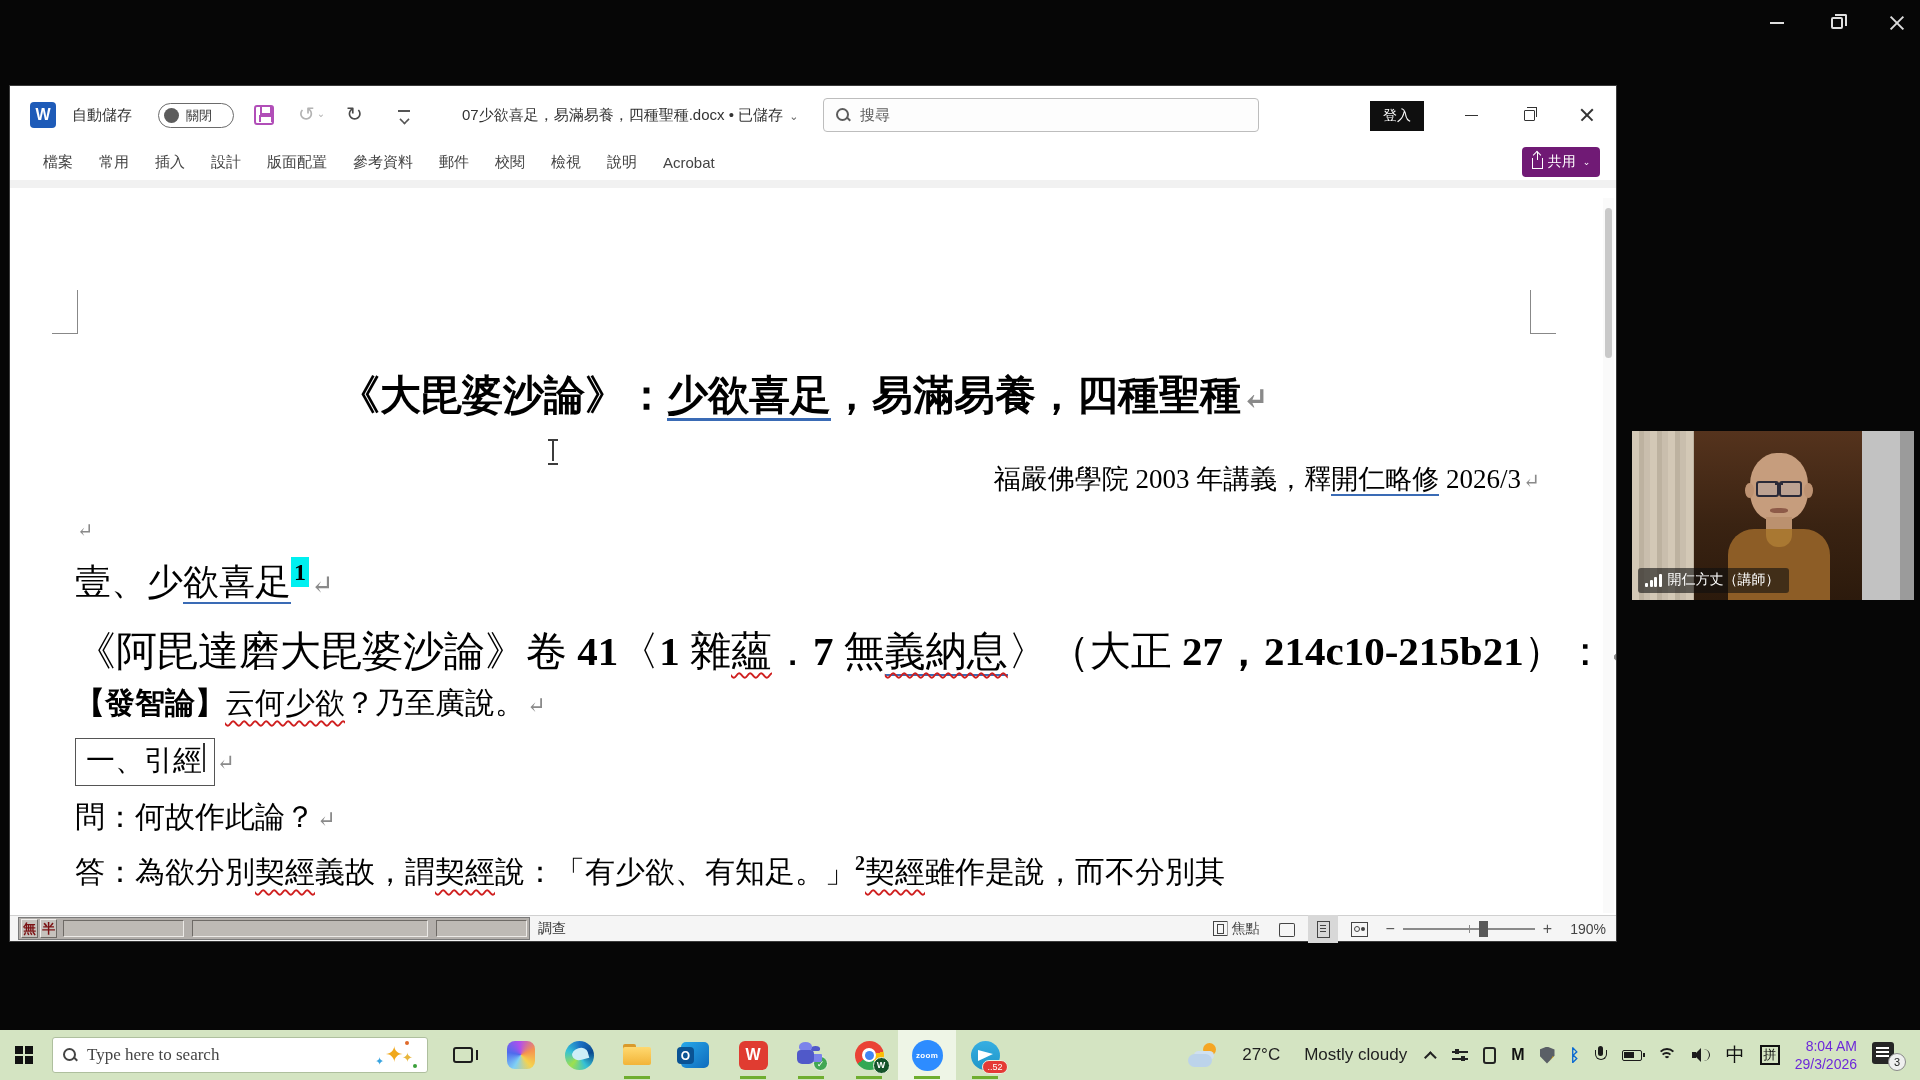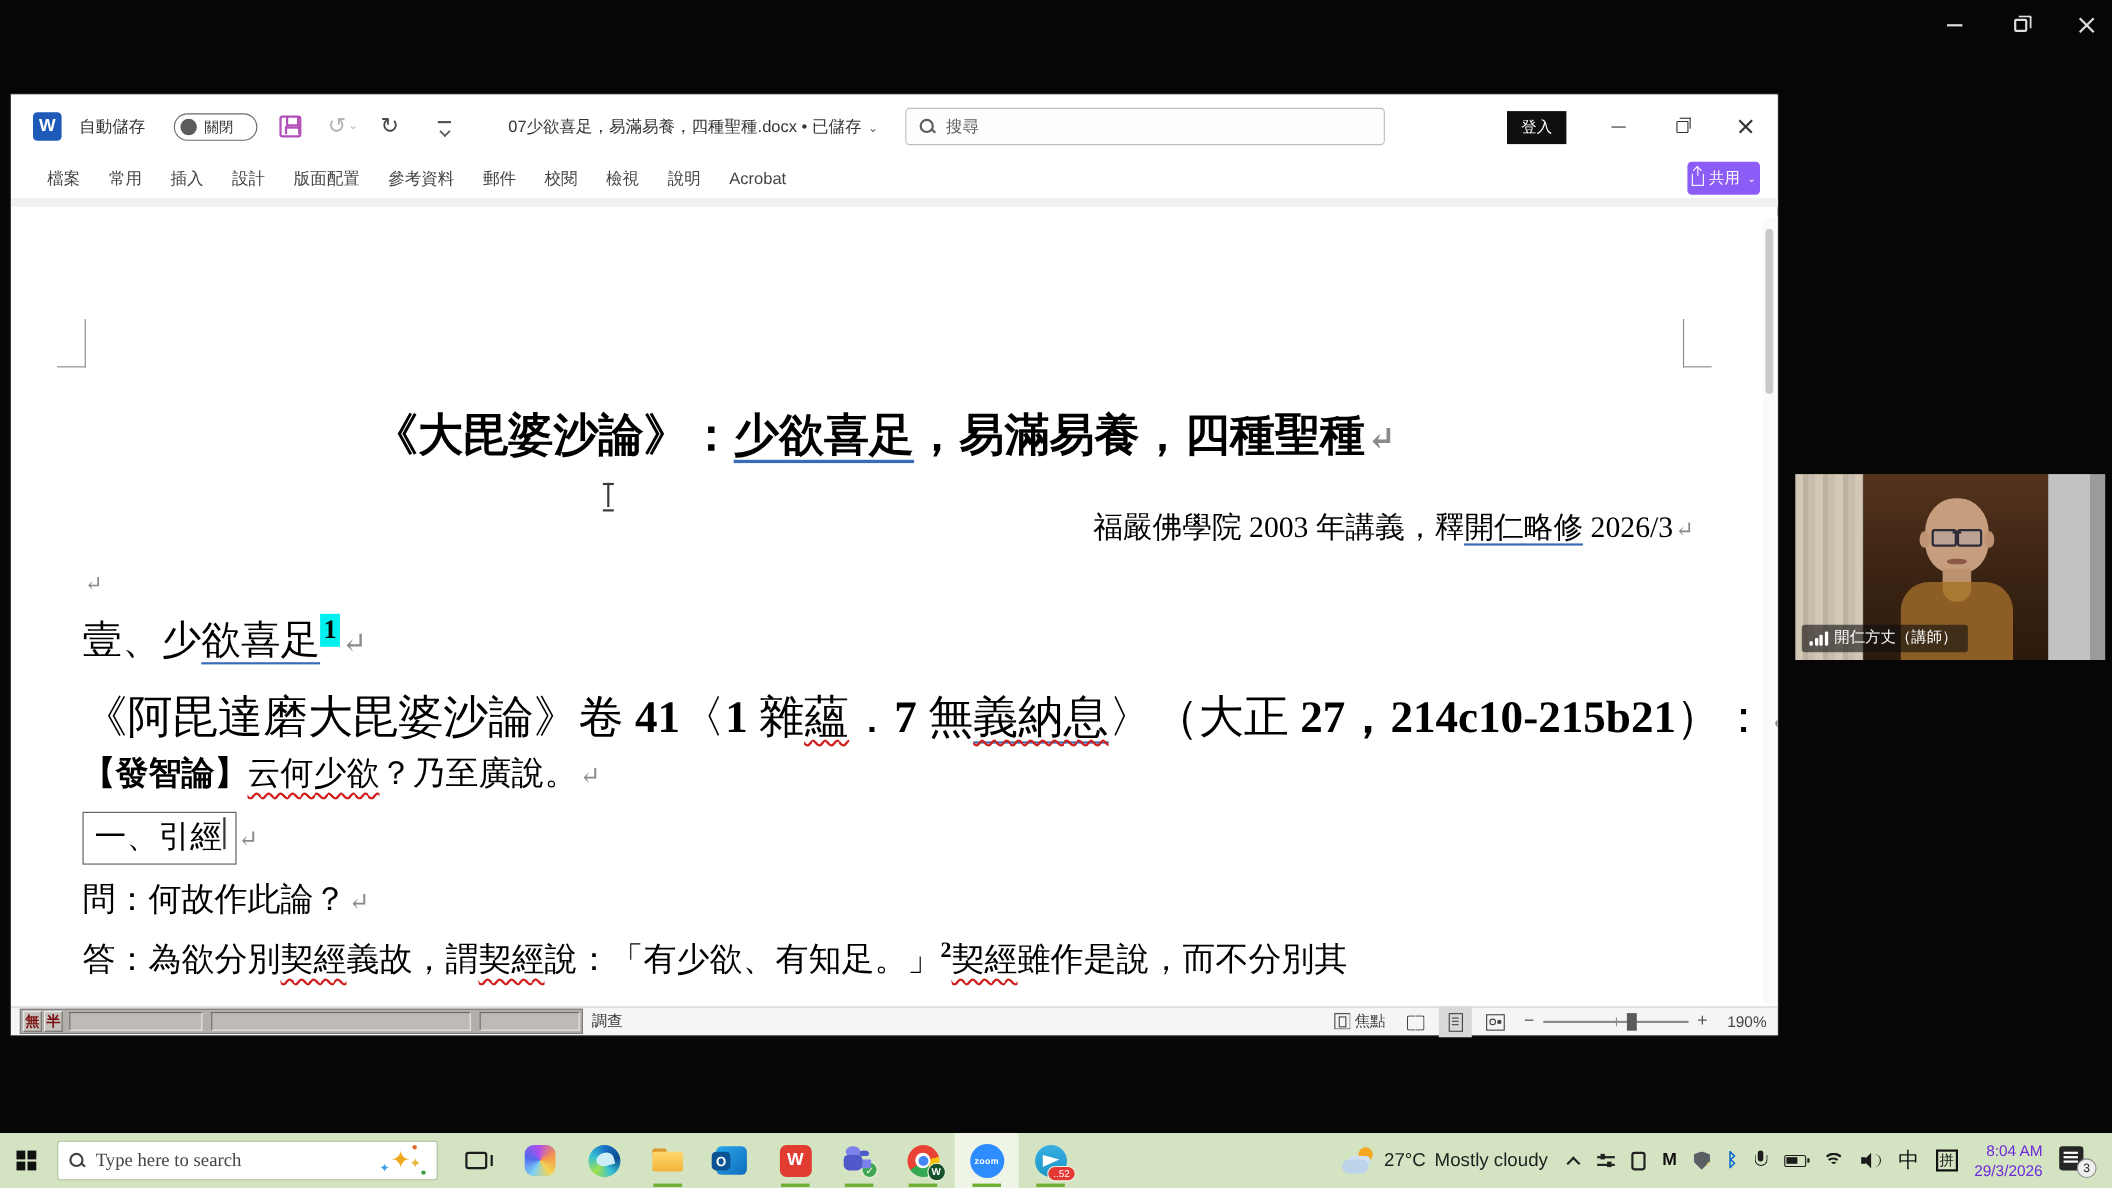--- a/index.html
+++ b/index.html
@@ -48,21 +48,21 @@
   .wm-rest { width:11px; height:11px; border:1.5px solid #333; border-radius:1px; position:relative; }
   .wm-rest::before { content:""; position:absolute; left:2px; top:-4px; width:9px; height:9px; border-top:1.5px solid #333; border-right:1.5px solid #333; }
   .wm-close { position:relative; width:14px; height:14px; }
   .wm-close::before,.wm-close::after { content:""; position:absolute; top:6px; left:-1px; width:16px; height:1.6px; background:#333; }
   .wm-close::before { transform:rotate(45deg); } .wm-close::after { transform:rotate(-45deg); }
 
   
   .w-ribbon { position:relative; height:44px; background:#fff; border-bottom:8px solid #f1f1f1; }
   .w-tabs { display:flex; gap:4px; padding-left:22px; height:36px; align-items:center; }
   .w-tab { font-size:15px; color:#444; padding:6px 11px; white-space:nowrap; }
-  .w-share { position:absolute; right:16px; top:3px; width:66px; height:30px; background:#8b5cf6; border-radius:4px; color:#fff; font-size:14px; display:flex; align-items:center; justify-content:center; gap:5px; }
+  .w-share { position:absolute; right:16px; top:3px; width:78px; height:30px; background:#701a75; border-radius:4px; color:#fff; font-size:14px; display:flex; align-items:center; justify-content:center; gap:5px; }
   .share-ic { width:11px; height:11px; border:1.5px solid #fff; border-top:none; position:relative; margin-top:3px; }
   .share-ic::before { content:""; position:absolute; left:4px; top:-6px; width:1.5px; height:8px; background:#fff; }
   .share-ic::after { content:""; position:absolute; left:1.5px; top:-6px; width:5px; height:5px; border-left:1.5px solid #fff; border-top:1.5px solid #fff; transform:rotate(45deg); }
   .w-share .chev { font-size:9px; margin-left:2px; }
 
   
   .w-doc { position:absolute; left:0; top:110px; width:1606px; height:719px; background:#fff; overflow:hidden;
            font-family:"Liberation Serif","DejaVu Serif",serif; color:#000; }
   .cropmark-tl { position:absolute; left:42px; top:94px; width:26px; height:44px; border-right:1.5px solid #888; border-bottom:1.5px solid #888; }
   .cropmark-tr { position:absolute; left:1520px; top:94px; width:26px; height:44px; border-left:1.5px solid #888; border-bottom:1.5px solid #888; }
@@ -140,21 +140,21 @@
   .cam-label .txt { color:#fff; font-size:14px; }
   .sigbars { display:flex; align-items:flex-end; gap:1.5px; height:13px; }
   .sigbars i { display:block; width:3px; background:#fff; border-radius:1px; }
   .sb1{height:4px;} .sb2{height:7px;} .sb3{height:10px;} .sb4{height:13px;}
 
   
   #taskbar { position:absolute; left:0; bottom:0; width:1920px; height:50px; background:#d4e4c2; display:flex; align-items:center; }
   .tb-start { width:48px; height:50px; display:flex; align-items:center; justify-content:center; }
   .winlogo { display:grid; grid-template-columns:8px 8px; grid-template-rows:8px 8px; gap:1.5px; }
   .winlogo i { background:#111; }
-  .tb-search { width:346px; height:36px; background:#fff; border:1px solid #aebf9e; border-radius:3px; display:flex; align-items:center; padding:0 10px; margin-left:4px; }
+  .tb-search { width:376px; height:36px; background:#fff; border:1px solid #aebf9e; border-radius:3px; display:flex; align-items:center; padding:0 10px; margin-left:4px; }
   .tb-search .mag::before { border-color:#444; } .tb-search .mag::after { background:#444; }
   .tb-search .ph { font-size:17px; color:#454545; font-family:"Liberation Serif",serif; }
   .sparkles { margin-left:auto; position:relative; width:44px; height:30px; }
   .spark-big { position:absolute; left:12px; top:2px; color:#f0a81c; font-size:22px; }
   .spark-small { position:absolute; right:4px; top:10px; color:#e8b63c; font-size:13px; }
   .spark-blue { position:absolute; left:2px; top:15px; color:#3aa4e0; font-size:11px; }
   .spark-dot-o { position:absolute; right:8px; top:1px; width:4px; height:4px; border-radius:50%; background:#e06a2b; }
   .spark-dot-g { position:absolute; right:0; bottom:2px; width:4px; height:4px; border-radius:50%; background:#3aa03a; }
   .tb-icons { display:flex; height:50px; margin-left:6px; }
   .tb-btn { position:relative; width:58px; height:50px; display:flex; align-items:center; justify-content:center; }
@@ -179,21 +179,21 @@
   .ic-chrome::before { content:""; position:absolute; left:7.5px; top:7.5px; width:14px; height:14px; background:#fff; border-radius:50%; }
   .ic-chrome::after { content:""; position:absolute; left:10px; top:10px; width:9px; height:9px; background:#4285f4; border-radius:50%; }
   .ic-chrome .wbadge { position:absolute; right:-6px; bottom:-4px; width:17px; height:17px; background:#14532a; border-radius:50%; color:#fff; font-size:9px; font-weight:bold; display:flex; align-items:center; justify-content:center; border:1.5px solid #e9f1df; }
   .ic-zoom { width:31px; height:31px; border-radius:50%; background:#2d8cff; color:#fff; font-size:8px; font-weight:bold; display:flex; align-items:center; justify-content:center; letter-spacing:.3px; }
   .ic-telegram { position:relative; width:29px; height:29px; border-radius:50%; background:linear-gradient(180deg,#37aee2,#1e96c8); }
   .ic-telegram::before { content:""; position:absolute; left:7px; top:9px; width:0; height:0; border-left:15px solid #fff; border-top:4px solid transparent; border-bottom:7px solid transparent; }
   .ic-telegram .badge { position:absolute; right:-8px; bottom:-4px; background:#e53935; color:#fff; font-size:9px; border-radius:7px; padding:1px 4px; border:1.5px solid #e9f1df; }
 
   
   .tb-tray { margin-left:auto; display:flex; align-items:center; gap:15px; padding-right:8px; height:50px; }
-  .weather { display:flex; align-items:center; gap:8px; margin-right:6px; }
+  .weather { display:flex; align-items:center; gap:24px; margin-right:6px; }
   .wicon { position:relative; width:30px; height:24px; }
   .wicon::before { content:""; position:absolute; right:2px; top:0; width:13px; height:13px; border-radius:50%; background:#f5a623; }
   .wicon::after { content:""; position:absolute; left:0; bottom:0; width:24px; height:13px; border-radius:8px; background:#bcd3ea; box-shadow:4px -5px 0 -2px #cfe0f0; }
   .wtemp,.wcond { font-size:17px; color:#1f1f1f; }
   .chev-up { width:9px; height:9px; border-top:2px solid #222; border-left:2px solid #222; transform:rotate(45deg) translateY(3px); }
   .ic-sliders { position:relative; width:16px; height:14px; }
   .ic-sliders::before { content:""; position:absolute; left:0; top:3px; width:16px; height:2px; background:#222; box-shadow:0 7px 0 #222; }
   .ic-sliders::after { content:""; position:absolute; left:3px; top:1px; width:4px; height:5px; background:#222; box-shadow:6px 7px 0 #222; }
   .ic-phone { width:13px; height:17px; border:2px solid #222; border-radius:3px; }
   .tray-m { font-size:16px; font-weight:bold; color:#111; }

